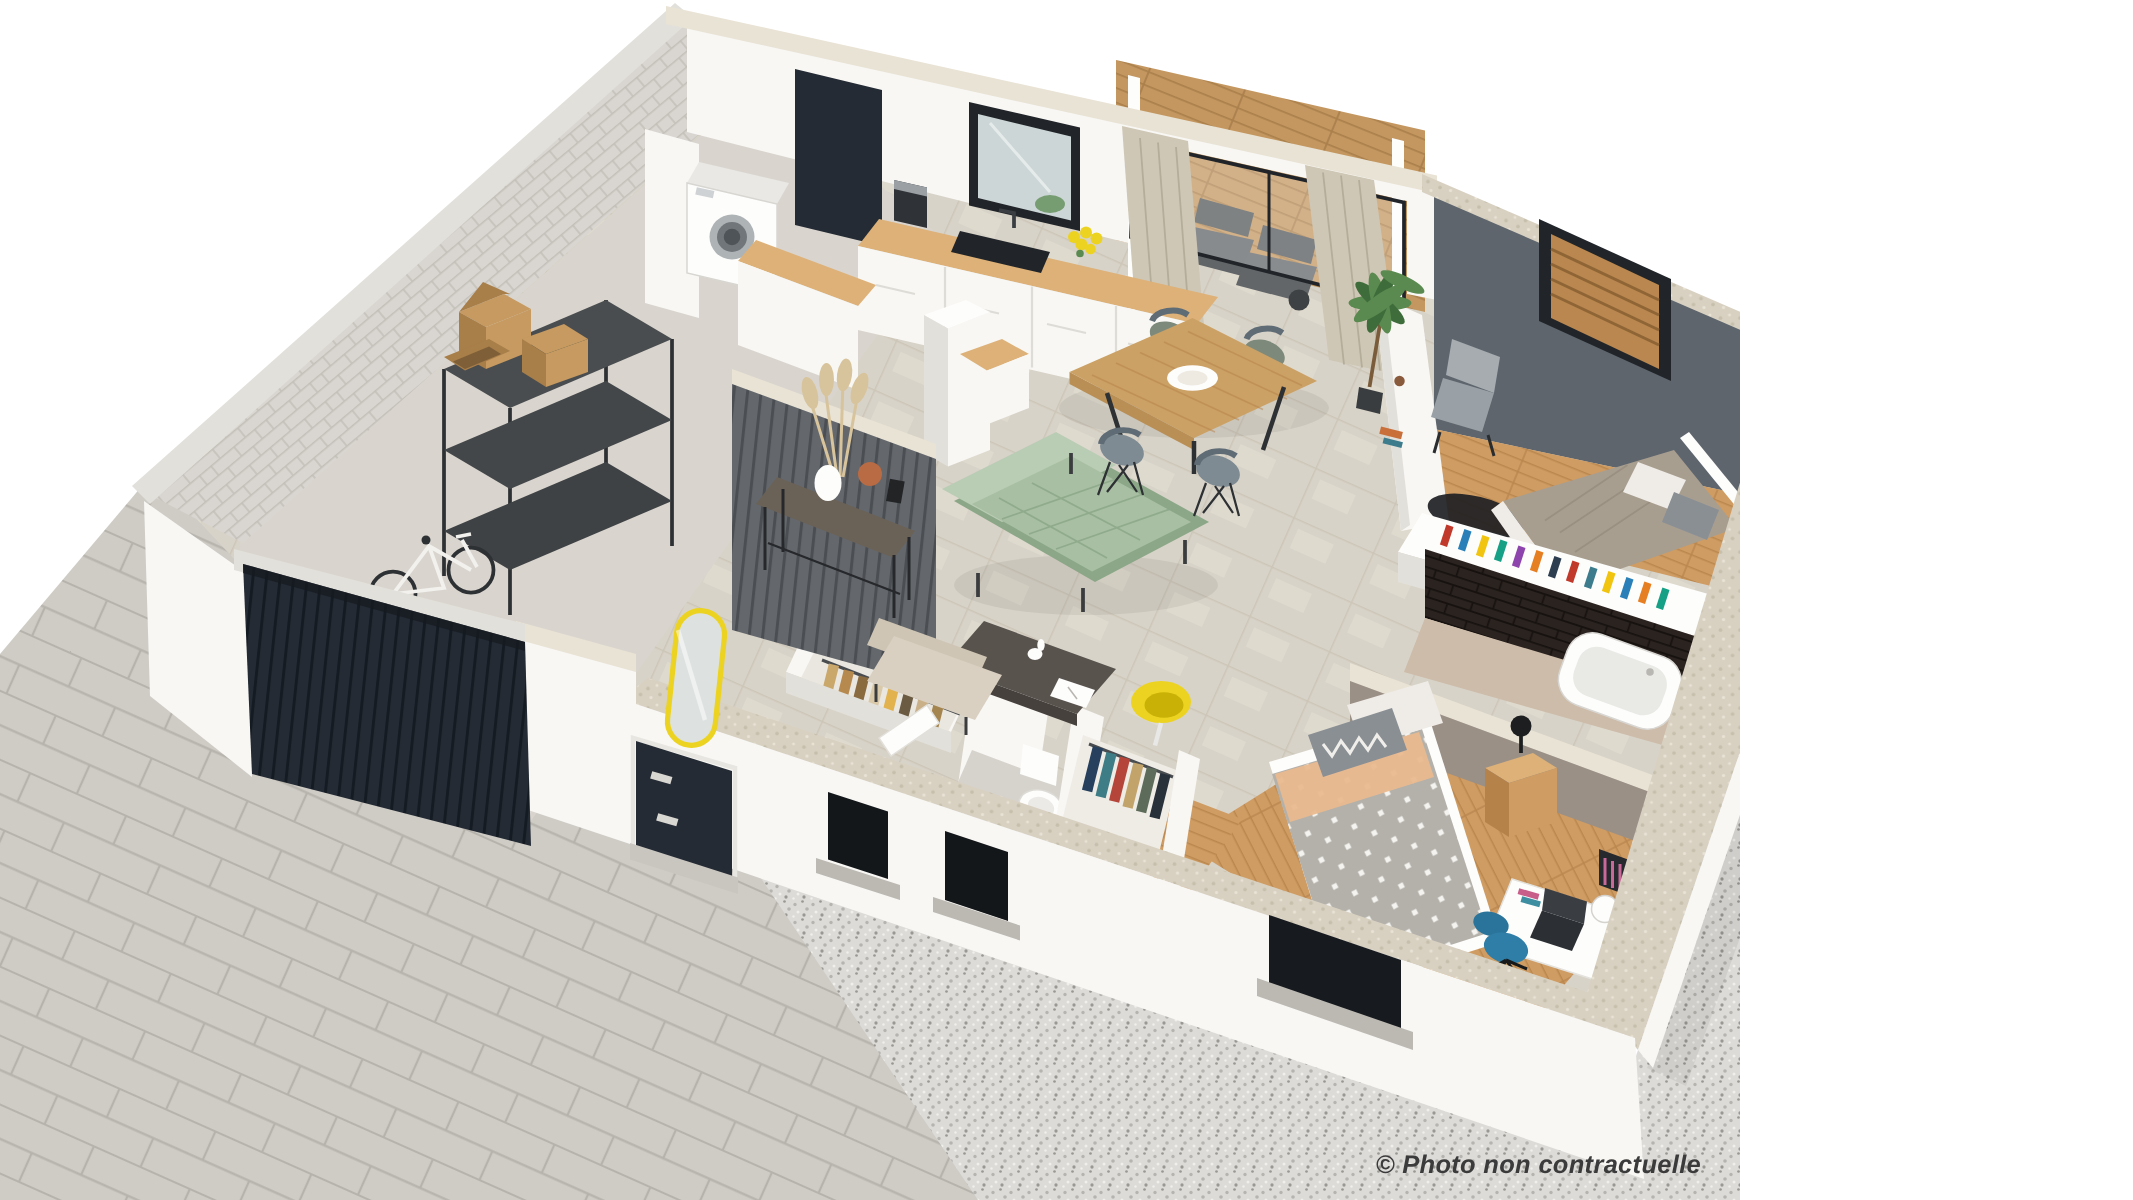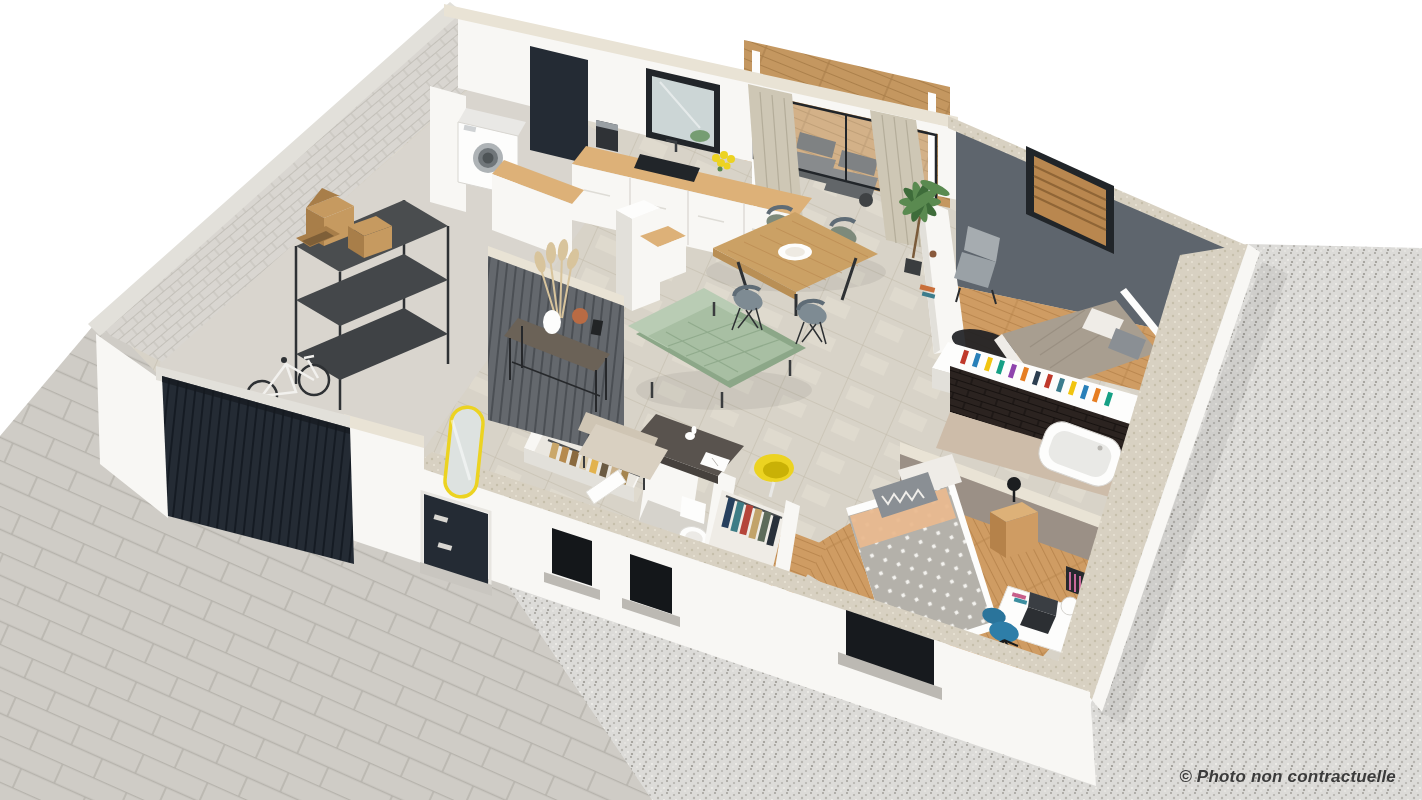--- a/index.html
+++ b/index.html
@@ -1,16 +1,16 @@
 <!DOCTYPE html>
 <html style="--bg: #ffffff; --text: #3b3b3b; --granite: #dcdbd8; --granite_dot_a: #b6b4af; --granite_dot_b: #9a9892; --granite_dot_c: #f0efeb; --paver: #cfccc6; --paver_line: #b6b3ac; --wall_white: #f8f7f4; --wall_face: #f1efeb; --wall_side: #e2e0da; --cap: #d8d1c2; --cap_dot: #c6bfab; --cap_light: #e9e3d5; --stone: #d9d6d1; --stone_line: #c3c0b9; --navy: #242b34; --navy_line: #151b23; --tile: #d8d3c8; --tile_line: #c7bfaf; --tile_light: #e5dfd3; --wood: #cf9c63; --wood_line: #b5824a; --wood_top: #ddb178; --deck: #c49760; --deck_line: #a97e49; --gray_wall: #5e656d; --frame: #212529; --glass: #ccd6d6; --brick: #2b2320; --brick_line: #171210; --slat: #64686d; --slat_line: #4b4f54; --concrete: #d9d5ce; --sofa: #a8bfa3; --sofa_dark: #8ca788; --sofa_light: #b9ccb4; --table_wood: #cba165; --chair: #7e8b93; --chair_dark: #5f6c76; --chair_green: #7d8a7b; --bed_taupe: #a89e90; --pillow: #efece7; --pillow_gray: #8a8f94; --duvet: #b4b1aa; --peach: #e9b98f; --white_obj: #fdfdfc; --yellow: #ecd321; --blue: #2e7ea8; --plant: #5a8a50; --plant_dark: #3e6c3a; --terracotta: #b96b44; --pampas: #d8c49c; --box: #c69a60; --box_side: #a87e49; --metal: #2e3134; --rug: #1e2023; --curtain: #cec7b5; --curtain_line: #b4ad9a; --console: #6b6257; --taupe_wall: #9b9086; --bath_floor: #cdbca9;"><head>
 <meta charset="utf-8">
 <style>
   html,body{margin:0;padding:0;background:#fff;}
-  .stage{position:relative;width:1422px;height:800px;overflow:hidden;background:var(--bg,#ffffff);font-family:"Liberation Sans",sans-serif;}
+  .stage{position:relative;width:1160px;height:800px;overflow:hidden;background:var(--bg,#ffffff);font-family:"Liberation Sans",sans-serif;}
   svg{display:block}
   .wm{position:absolute;right:26px;bottom:13px;font-size:17px;font-weight:bold;font-style:italic;
       color:var(--text,#3b3b3b);letter-spacing:.2px;}
   
   .wht{fill:var(--wall_white,#f8f7f4)} .ws{fill:var(--wall_side,#e2e0da)}
   .cl{fill:var(--cap_light,#e9e3d5)} .nv{fill:var(--navy,#242b34)} .fr{fill:var(--frame,#212529)}
   .gl{fill:var(--glass,#ccd6d6)} .gw{fill:var(--gray_wall,#5e656d)} .wo{fill:var(--white_obj,#fdfdfc)}
   .wt{fill:var(--wood_top,#ddb178)} .cn{fill:var(--concrete,#d9d5ce)} .sf{fill:var(--sofa,#a8bfa3)}
   .sfd{fill:var(--sofa_dark,#8ca788)} .sfl{fill:var(--sofa_light,#b9ccb4)} .tw{fill:var(--table_wood,#cba165)}
   .ch{fill:var(--chair,#7e8b93)} .chg{fill:var(--chair_green,#7d8a7b)}

